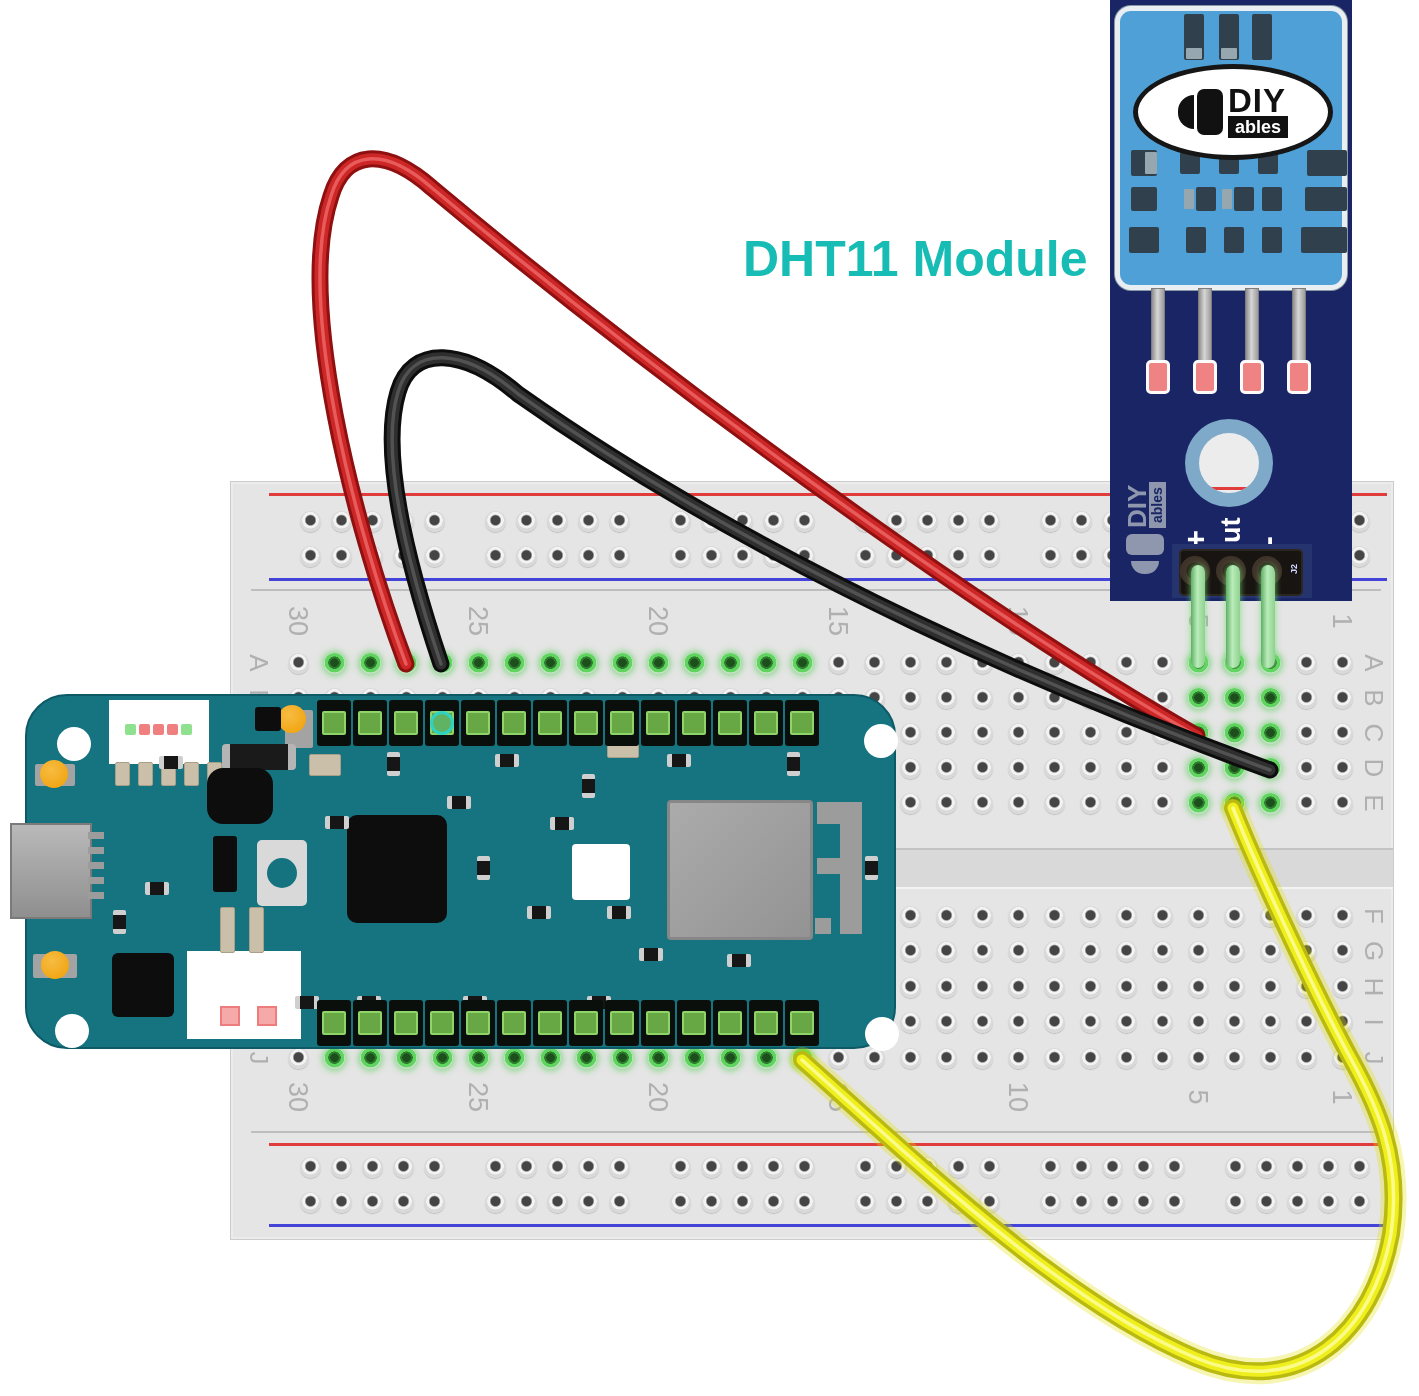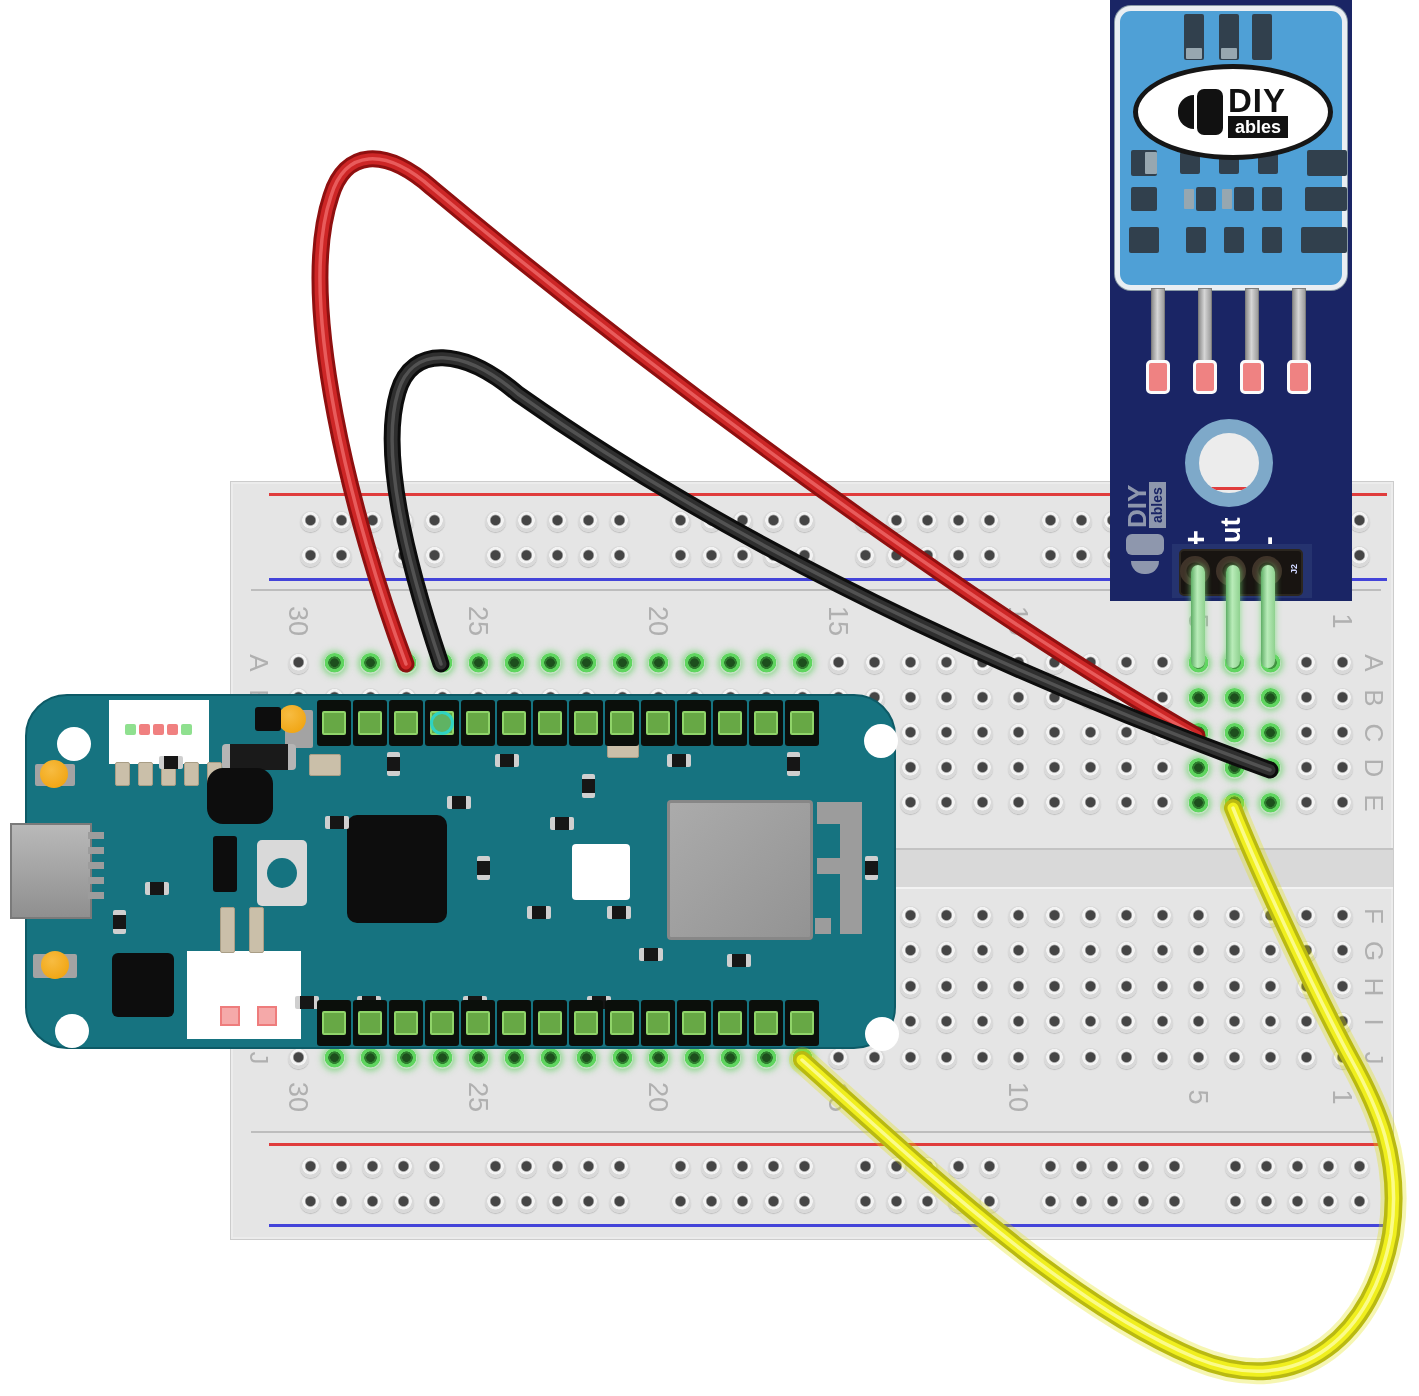--- a/index.html
+++ b/index.html
@@ -817,20 +817,21 @@
   <div class="pinhole" style="left:1216px;"></div>
   <div class="pinhole" style="left:1252px;"></div>
   <div id="j2">
       <span>J2</span>
     </div>
 
   <div class="dht-pin" style="left:1191px;"></div>
   <div class="dht-pin" style="left:1226px;"></div>
   <div class="dht-pin" style="left:1261px;"></div>
 
+  <div id="title-label">DHT11 Module</div>
 
   <svg id="wires" width="1419" height="1396" viewBox="0 0 1419 1396">
     <g fill="none" stroke-linecap="round" stroke-linejoin="round">
       <g>
         <path d="M406 664 C352 520 296 300 331 196 C345 150 384 146 432 188 C640 362 962 602 1197 736" stroke="#8f1010" stroke-width="17"></path>
         <path d="M406 664 C352 520 296 300 331 196 C345 150 384 146 432 188 C640 362 962 602 1197 736" stroke="#cd2626" stroke-width="11"></path>
         <path d="M406 664 C352 520 296 300 331 196 C345 150 384 146 432 188 C640 362 962 602 1197 736" stroke="#e85b5b" stroke-width="3.5"></path>
       </g>
       <g>
         <path d="M441 664 C406 560 380 452 398 392 C412 344 464 348 518 394 C770 572 1072 698 1270 770" stroke="#0d0d0d" stroke-width="17"></path>

